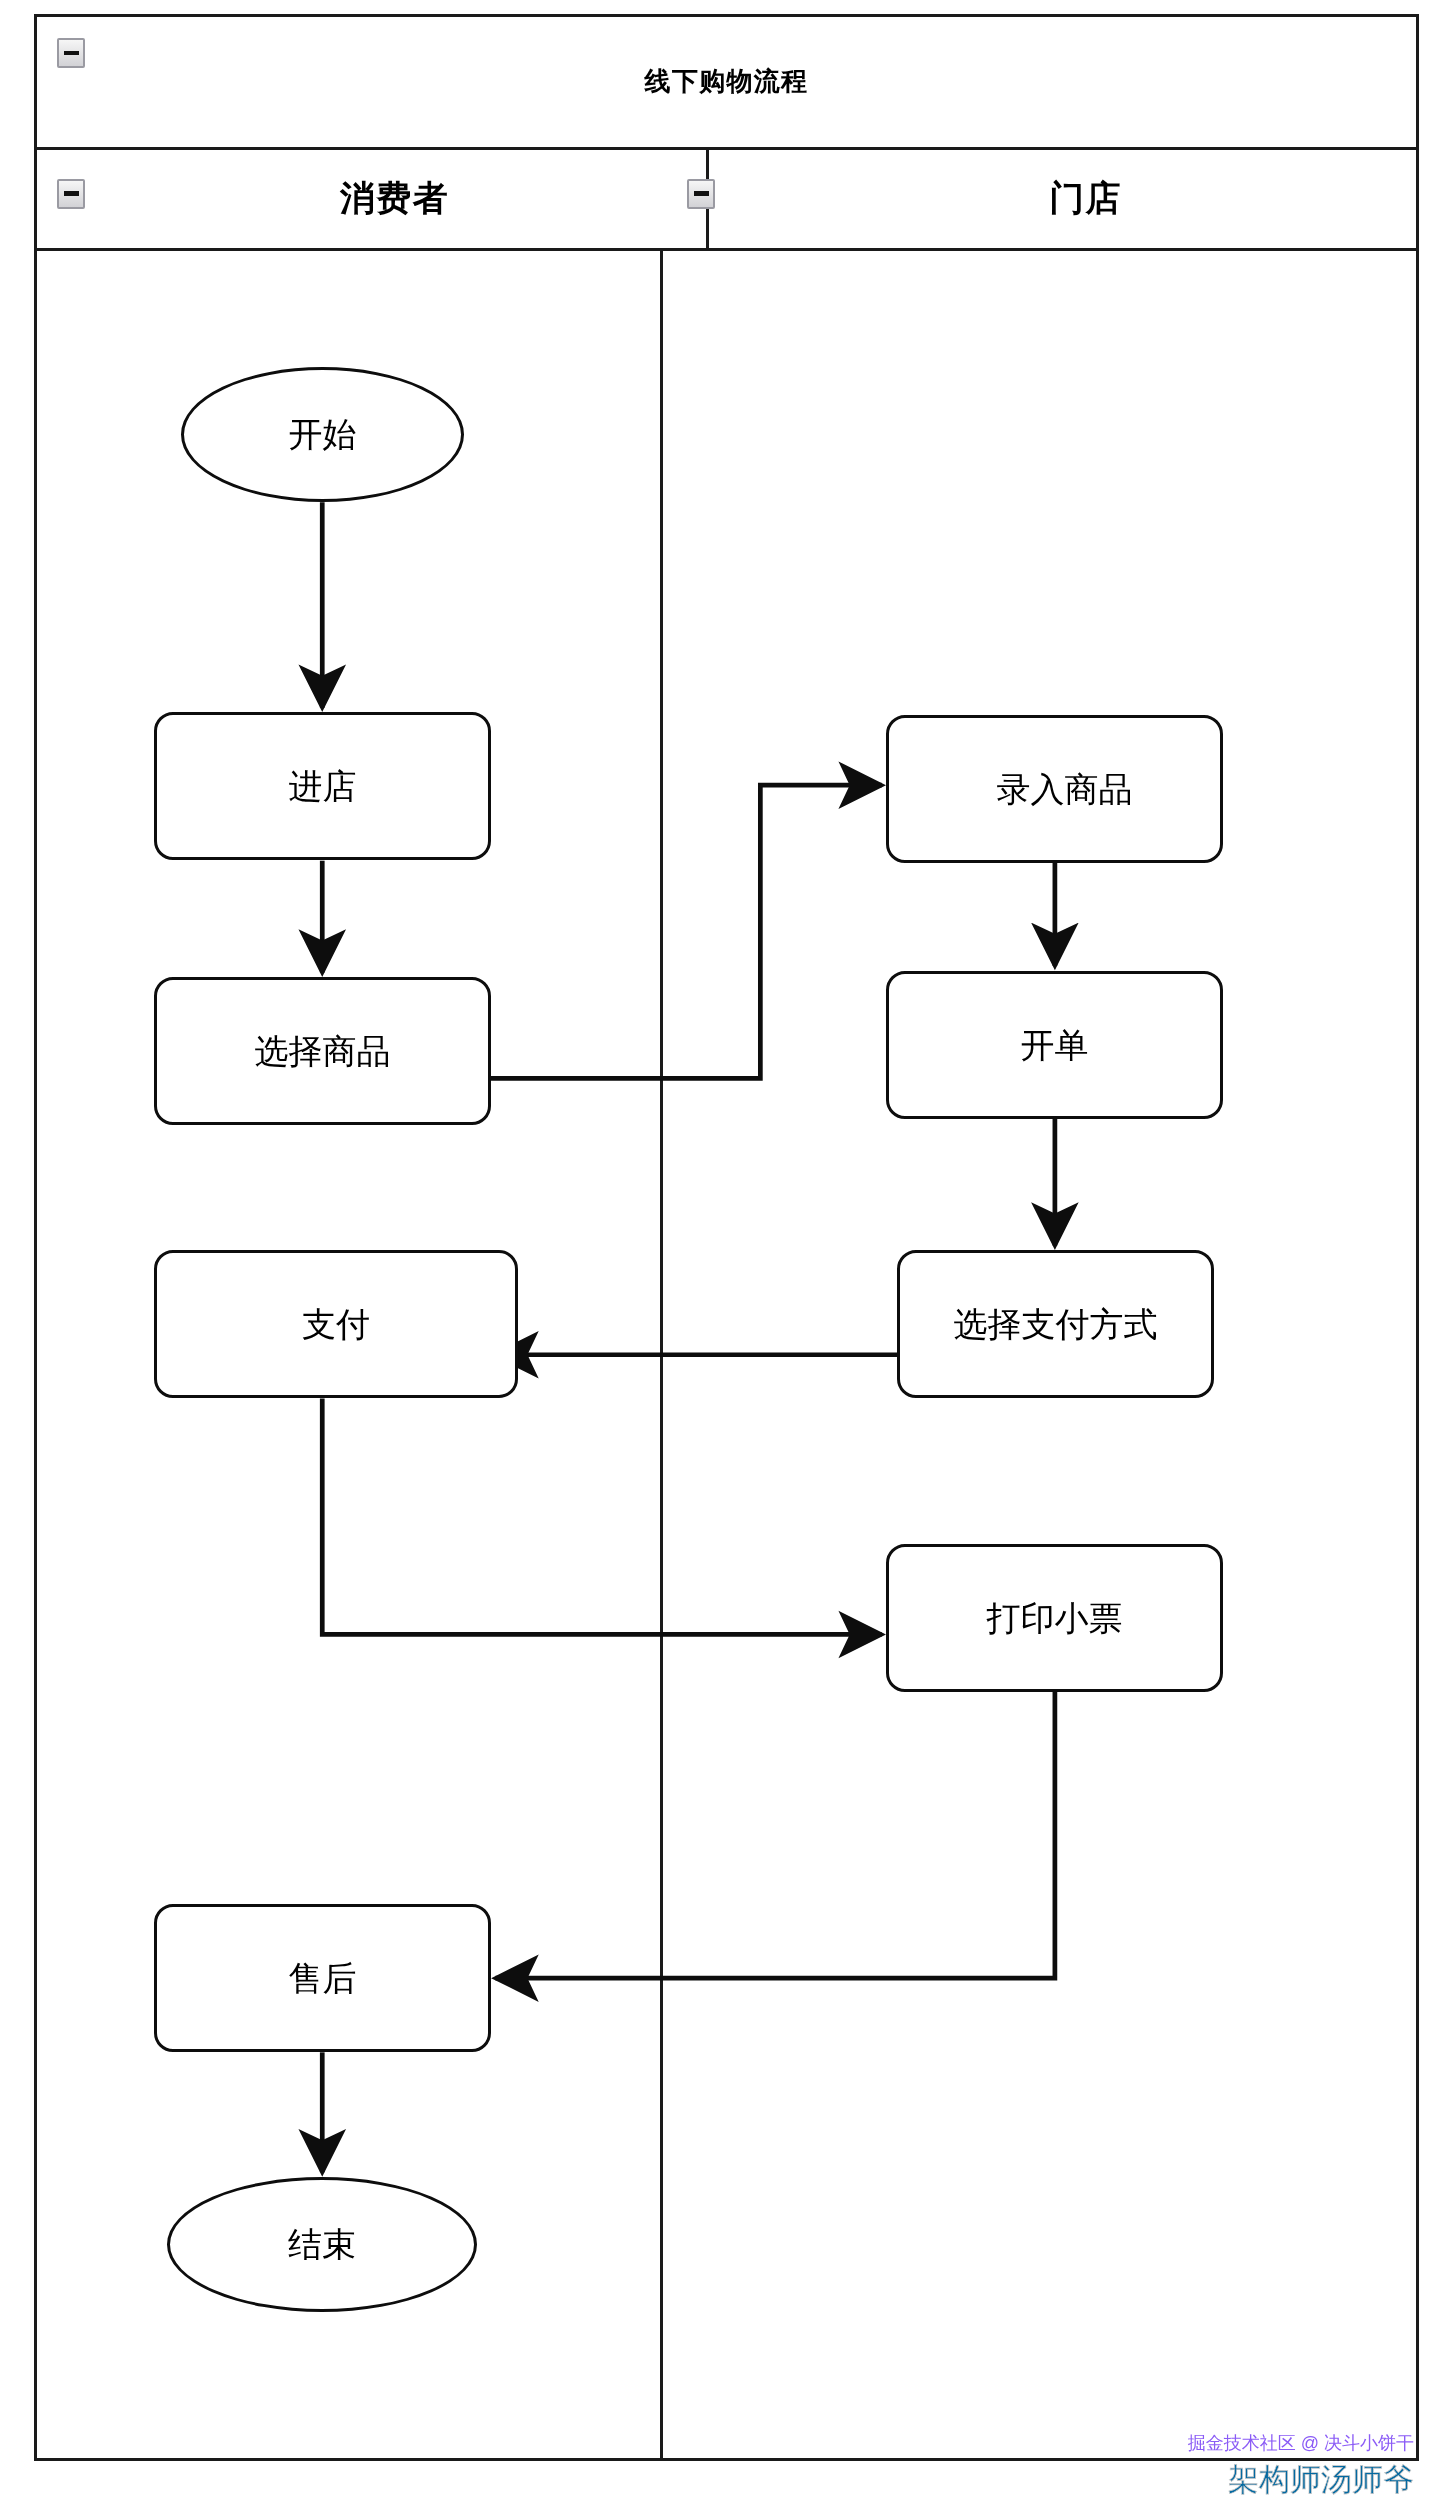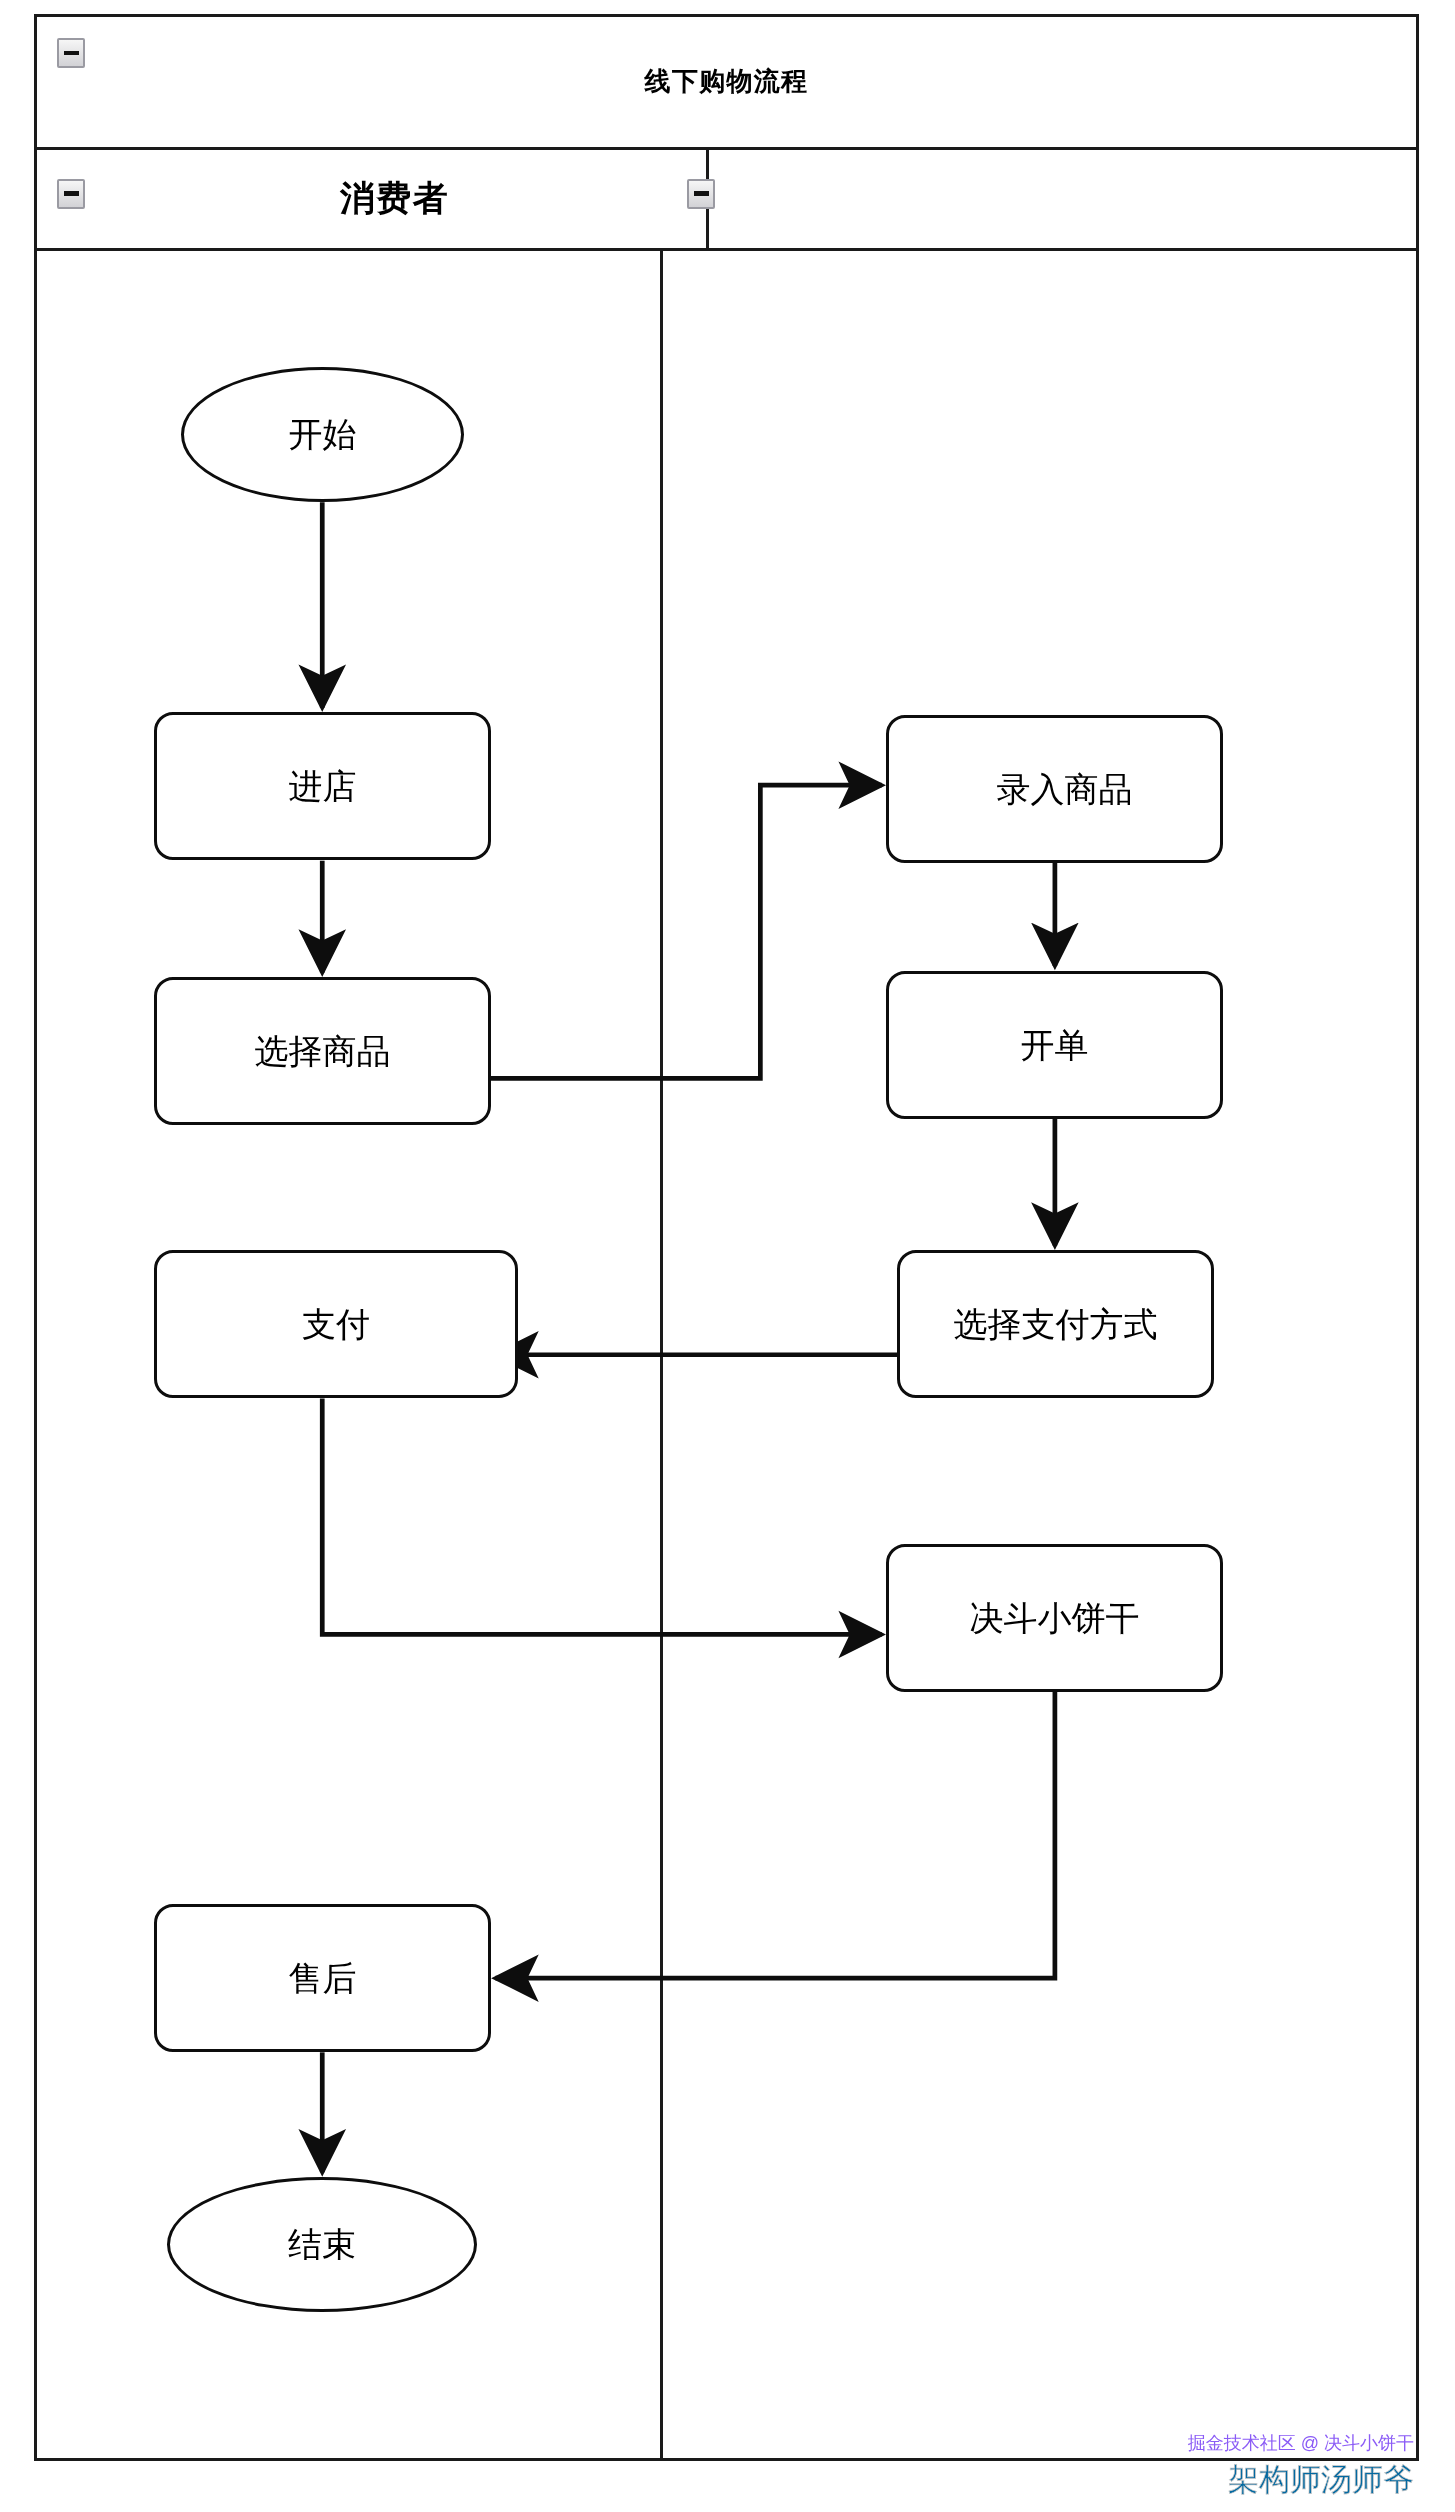--- a/index.html
+++ b/index.html
@@ -52,20 +52,23 @@
 
 <div id="pool">
 
   <div class="title-row">
     <span class="title-text">线下购物流程</span>
   </div>
 
   <div class="lane-head-row">
     <div class="lane-head left">
       <span class="lane-head-text">消费者</span>
+    </div>
+    <div class="lane-head right">
+      <span class="lane-head-text">门店</span>
     </div>
   </div>
 
   <div class="lane-body-row">
     <div class="lane-body left"></div>
     <div class="lane-body right"></div>
   </div>
 
   <div class="collapse-icon" id="ci-title">
       <i></i>
@@ -127,18 +130,18 @@
 
 <div class="node proc" style="left:886px;top:971px;width:337px;height:148px;">
   <span>开单</span>
 </div>
 
 <div class="node proc" style="left:897px;top:1250px;width:317px;height:148px;">
   <span>选择支付方式</span>
 </div>
 
 <div class="node proc" style="left:886px;top:1544px;width:337px;height:148px;">
-  <span>决斗小饼干</span>
+  <span>打印小票</span>
 </div>
 
 <div class="wm" id="wm-juejin">掘金技术社区 @ 决斗小饼干</div>
 <div class="wm" id="wm-author">架构师汤师爷</div>
 
 
 </body></html>

